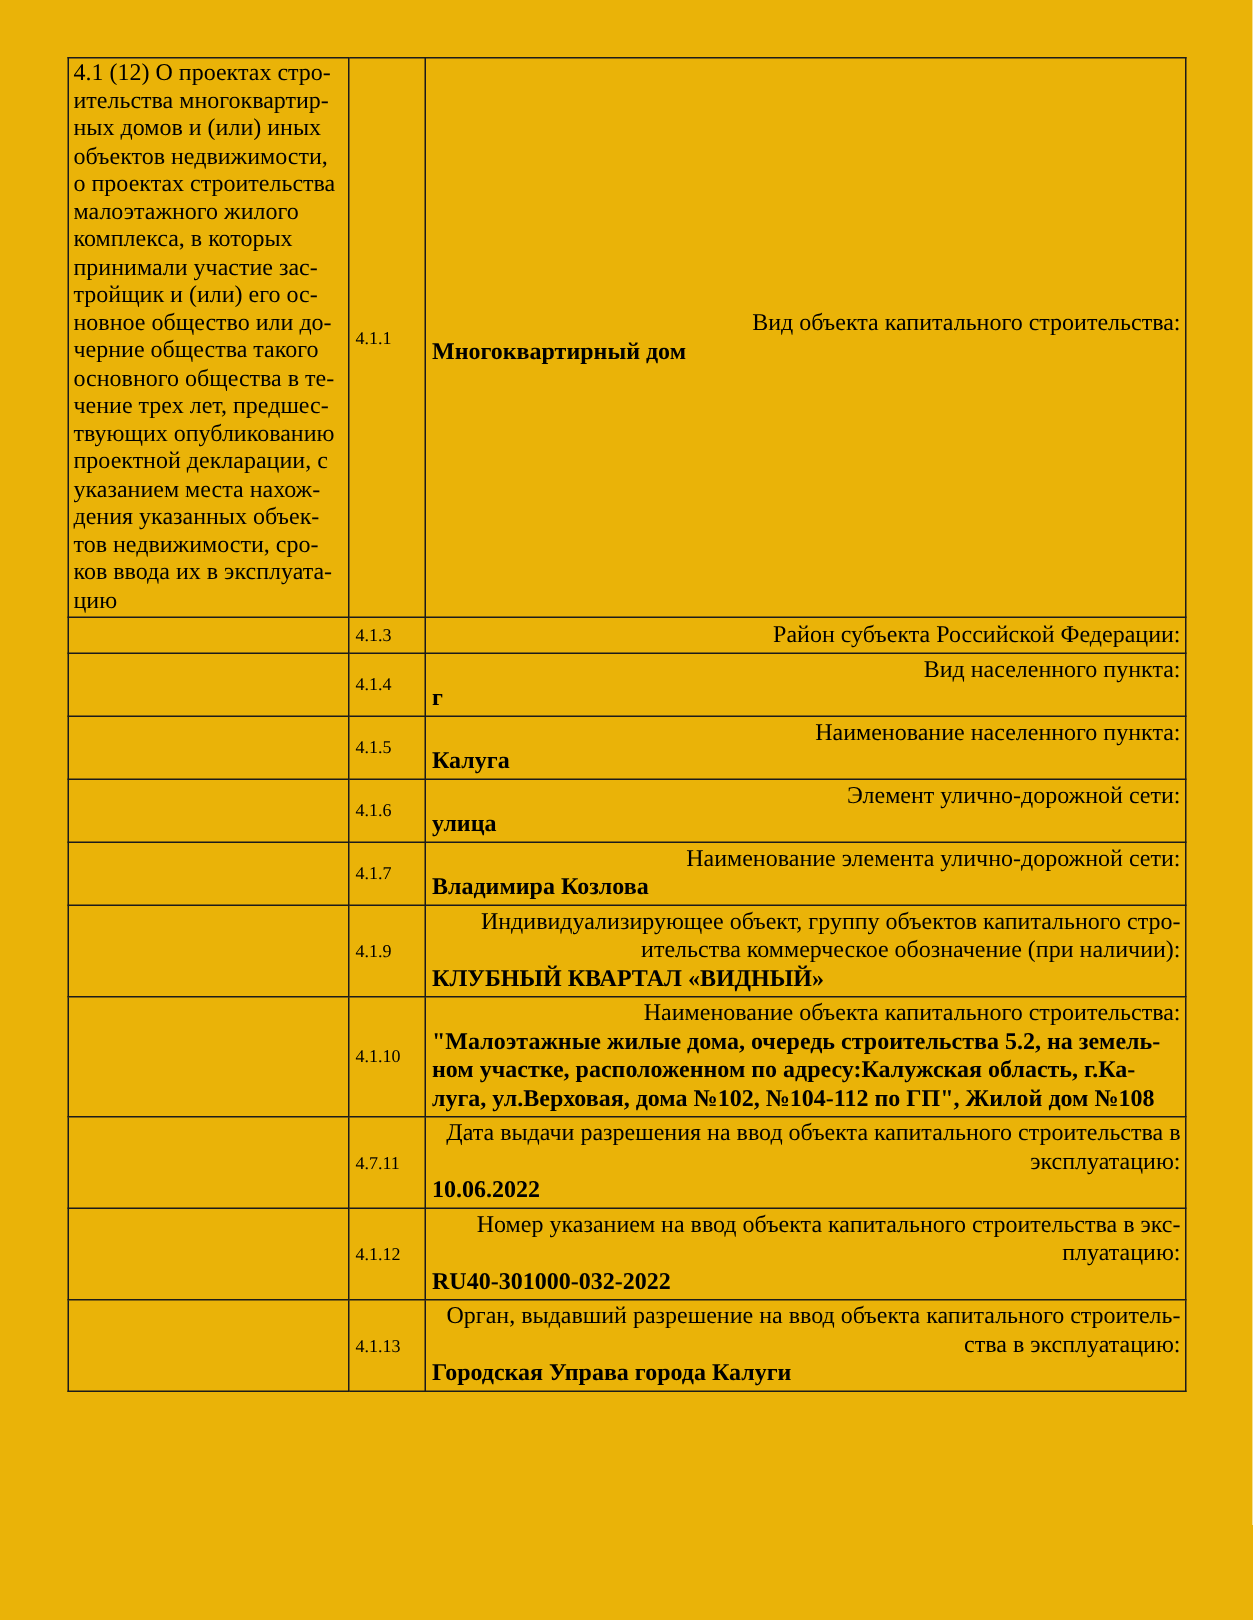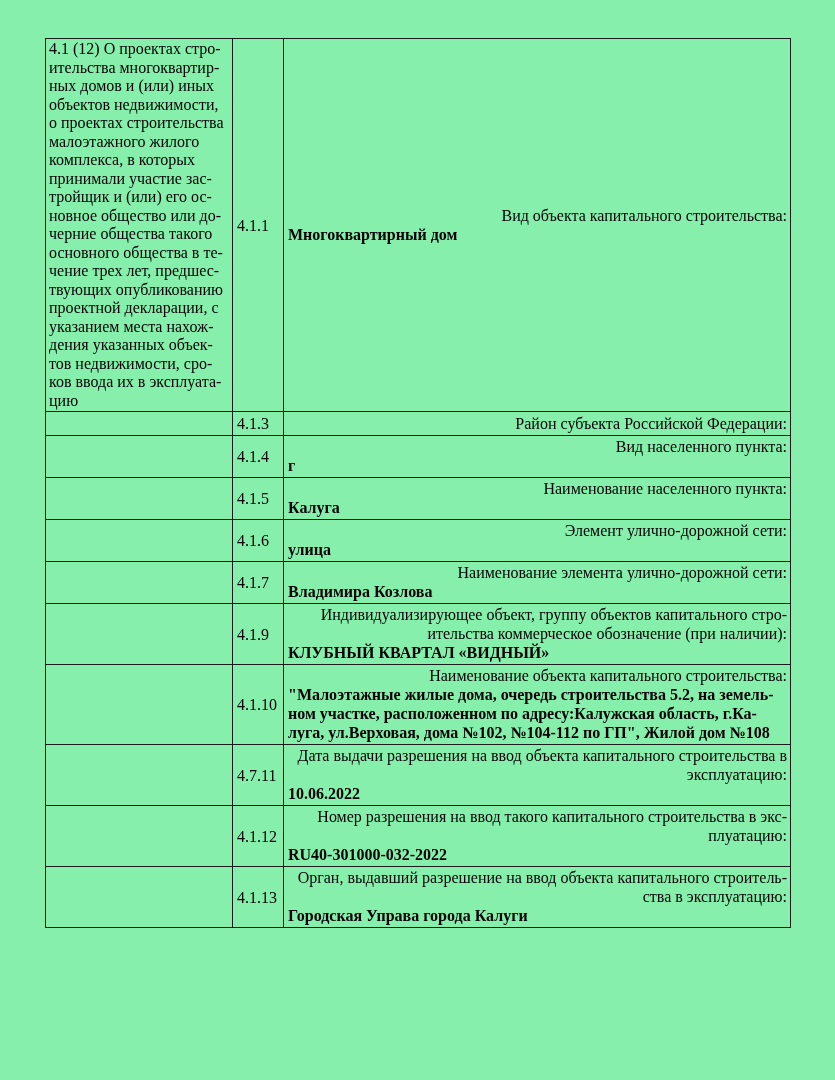--- a/index.html
+++ b/index.html
@@ -6,21 +6,21 @@
     margin: 0;
     padding: 0;
     background: #ffffff;
     color: #000000;
     font-family: "Liberation Serif", "DejaVu Serif", serif;
   }
   .page {
     position: relative;
     width: 835px;
     height: 1080px;
-    background: #86efac;
+    background: #eab308;
     box-sizing: border-box;
     padding: 38px 45px 0 45px;
     overflow: hidden;
   }
   table.decl-table {
     border-collapse: collapse;
     table-layout: fixed;
     width: 745px;
   }
   table.decl-table td {
@@ -35,21 +35,21 @@
     font-size: 16px;
     line-height: 18.5px;
   }
   .desc-text {
     white-space: pre-line;
   }
   td.col-num {
     width: 51px;
     vertical-align: middle;
     padding: 2px 2px 2px 4px;
-    font-size: 16px;
+    font-size: 12px;
     line-height: 19px;
   }
   td.col-content {
     width: 507px;
     vertical-align: middle;
     padding: 1px 3px 2px 4px;
     font-size: 16px;
     line-height: 19px;
   }
   .field-label {
@@ -166,21 +166,21 @@
         <td class="col-content">
           <div class="field-label">Дата выдачи разрешения на ввод объекта капитального строительства в
 эксплуатацию:</div>
           <div class="value-line"><span class="value-prefix"></span><span class="field-value">10.06.2022</span></div>
         </td>
       </tr>
       <tr>
         <td class="col-desc"></td>
         <td class="col-num">4.1.12</td>
         <td class="col-content">
-          <div class="field-label">Номер разрешения на ввод такого капитального строительства в экс-
+          <div class="field-label">Номер указанием на ввод объекта капитального строительства в экс-
 плуатацию:</div>
           <div class="value-line"><span class="value-prefix"></span><span class="field-value">RU40-301000-032-2022</span></div>
         </td>
       </tr>
       <tr>
         <td class="col-desc"></td>
         <td class="col-num">4.1.13</td>
         <td class="col-content">
           <div class="field-label">Орган, выдавший разрешение на ввод объекта капитального строитель-
 ства в эксплуатацию:</div>

